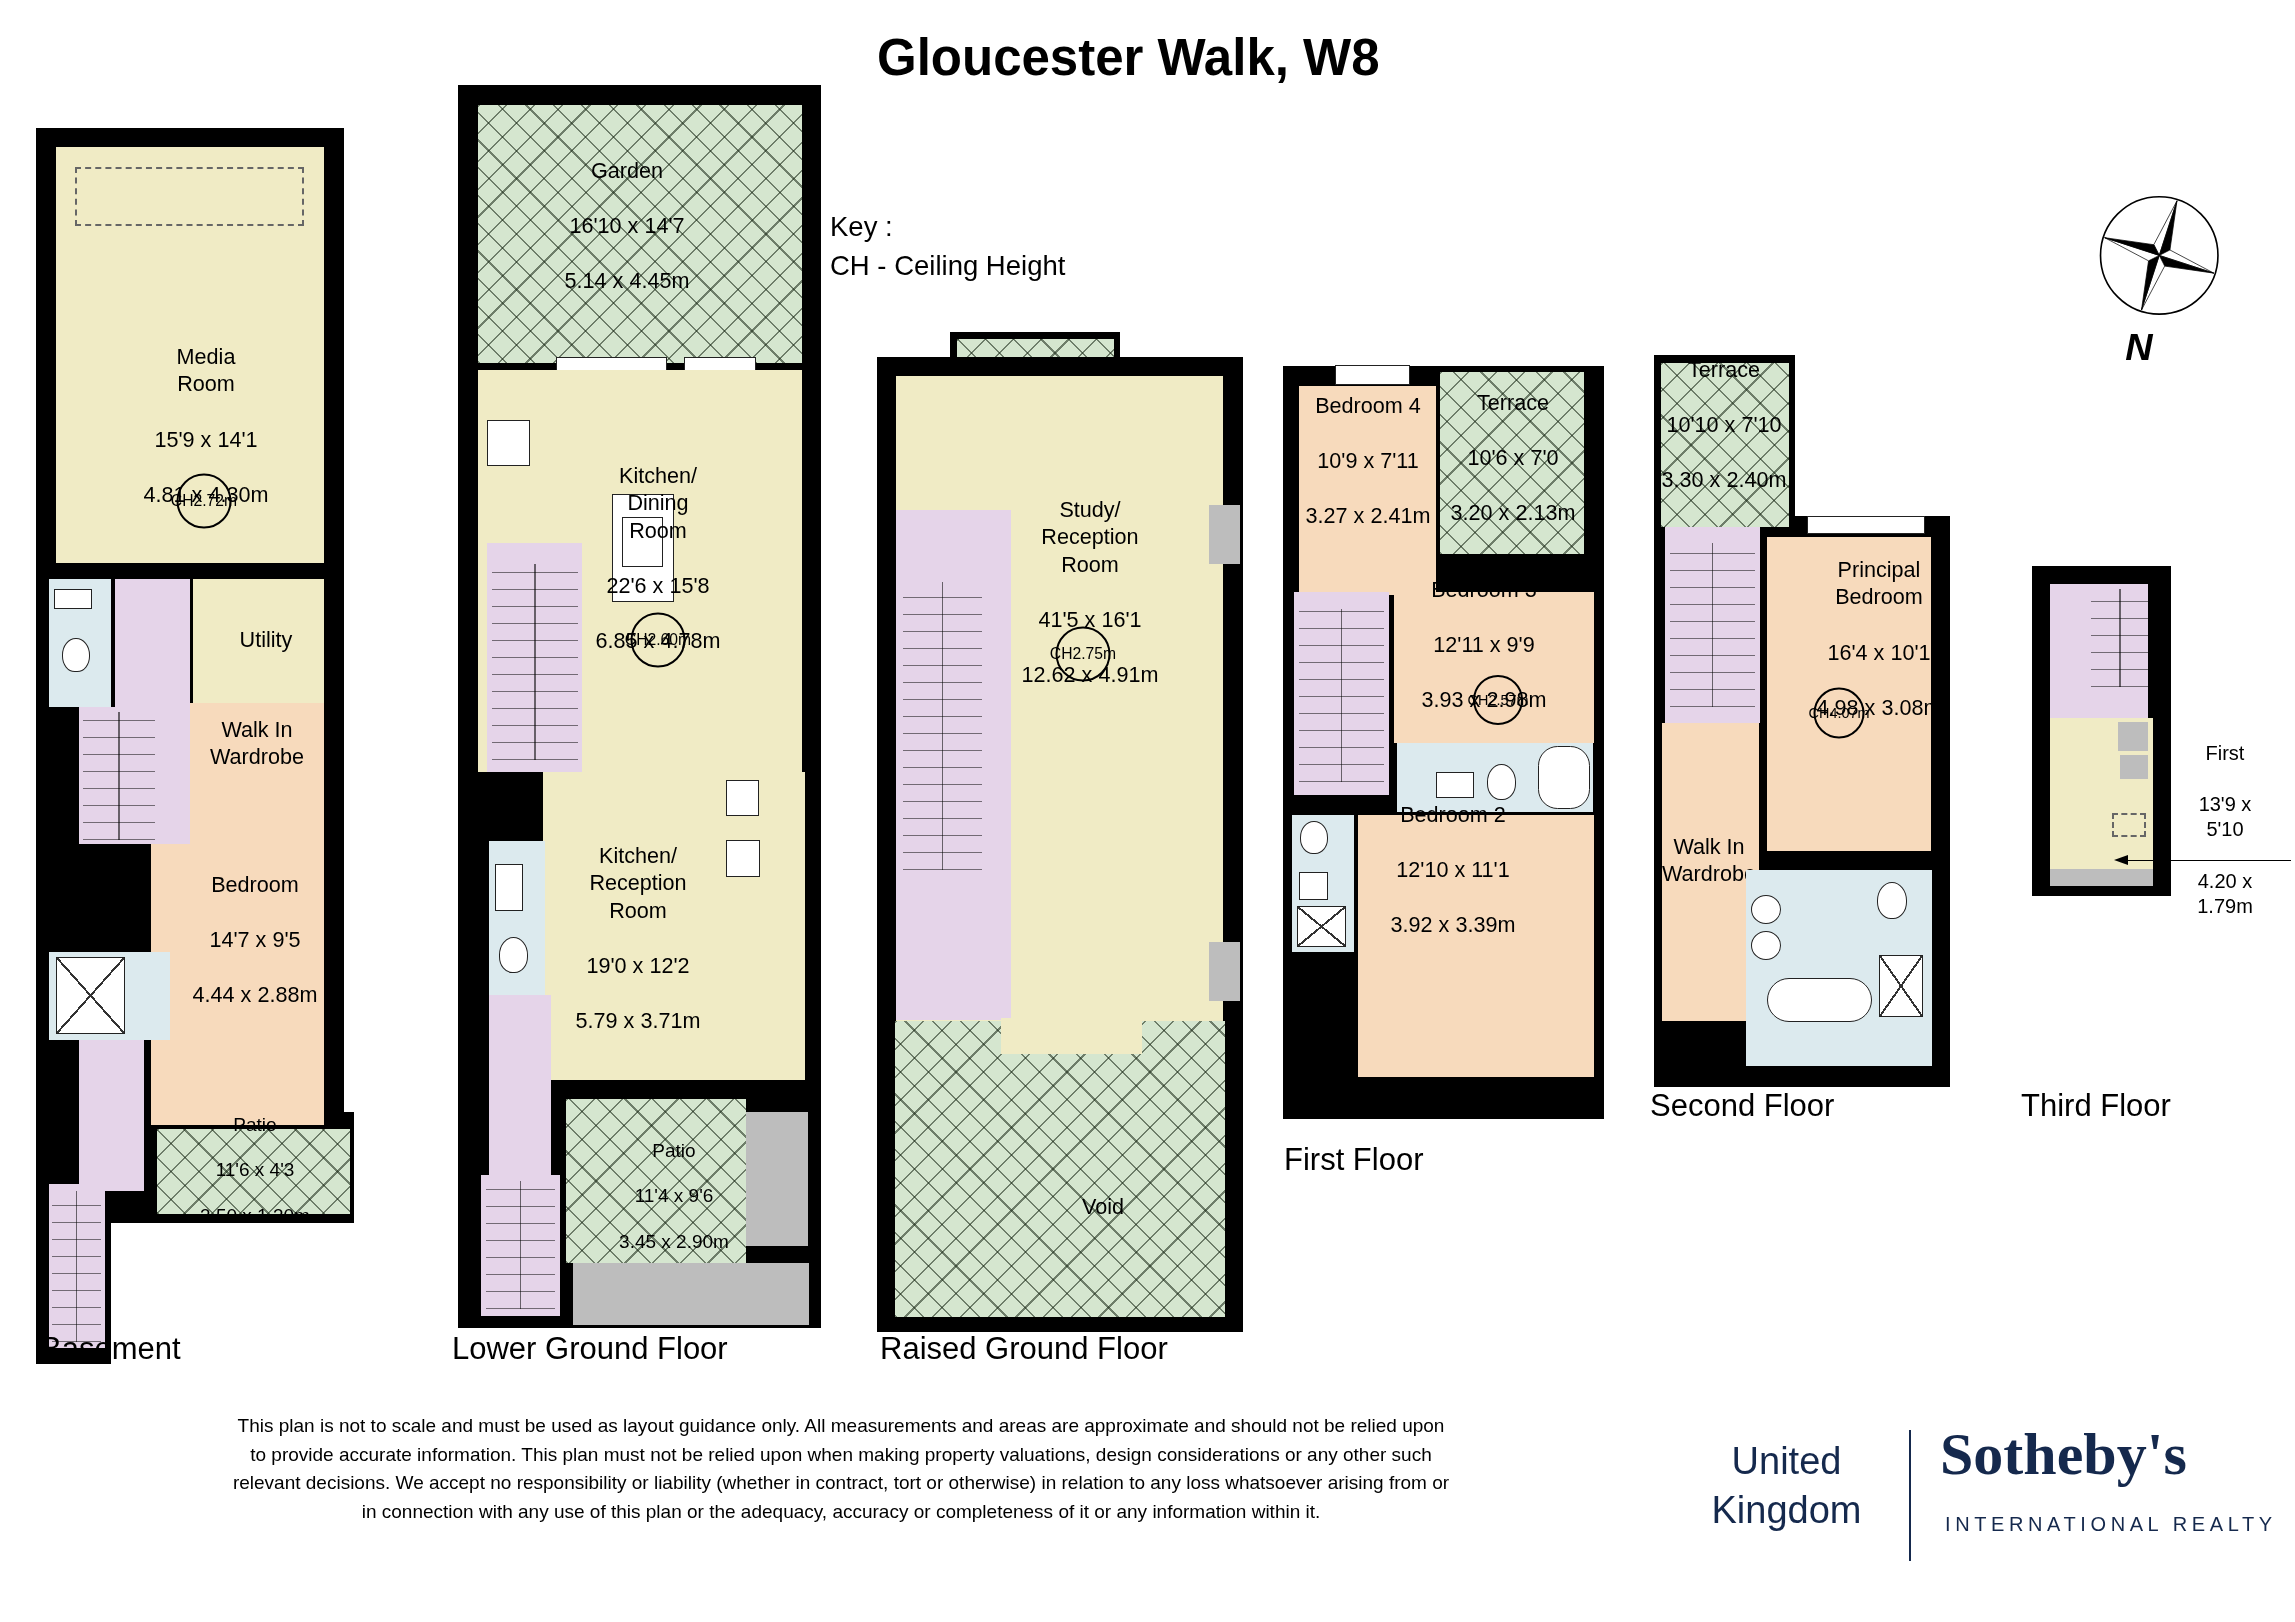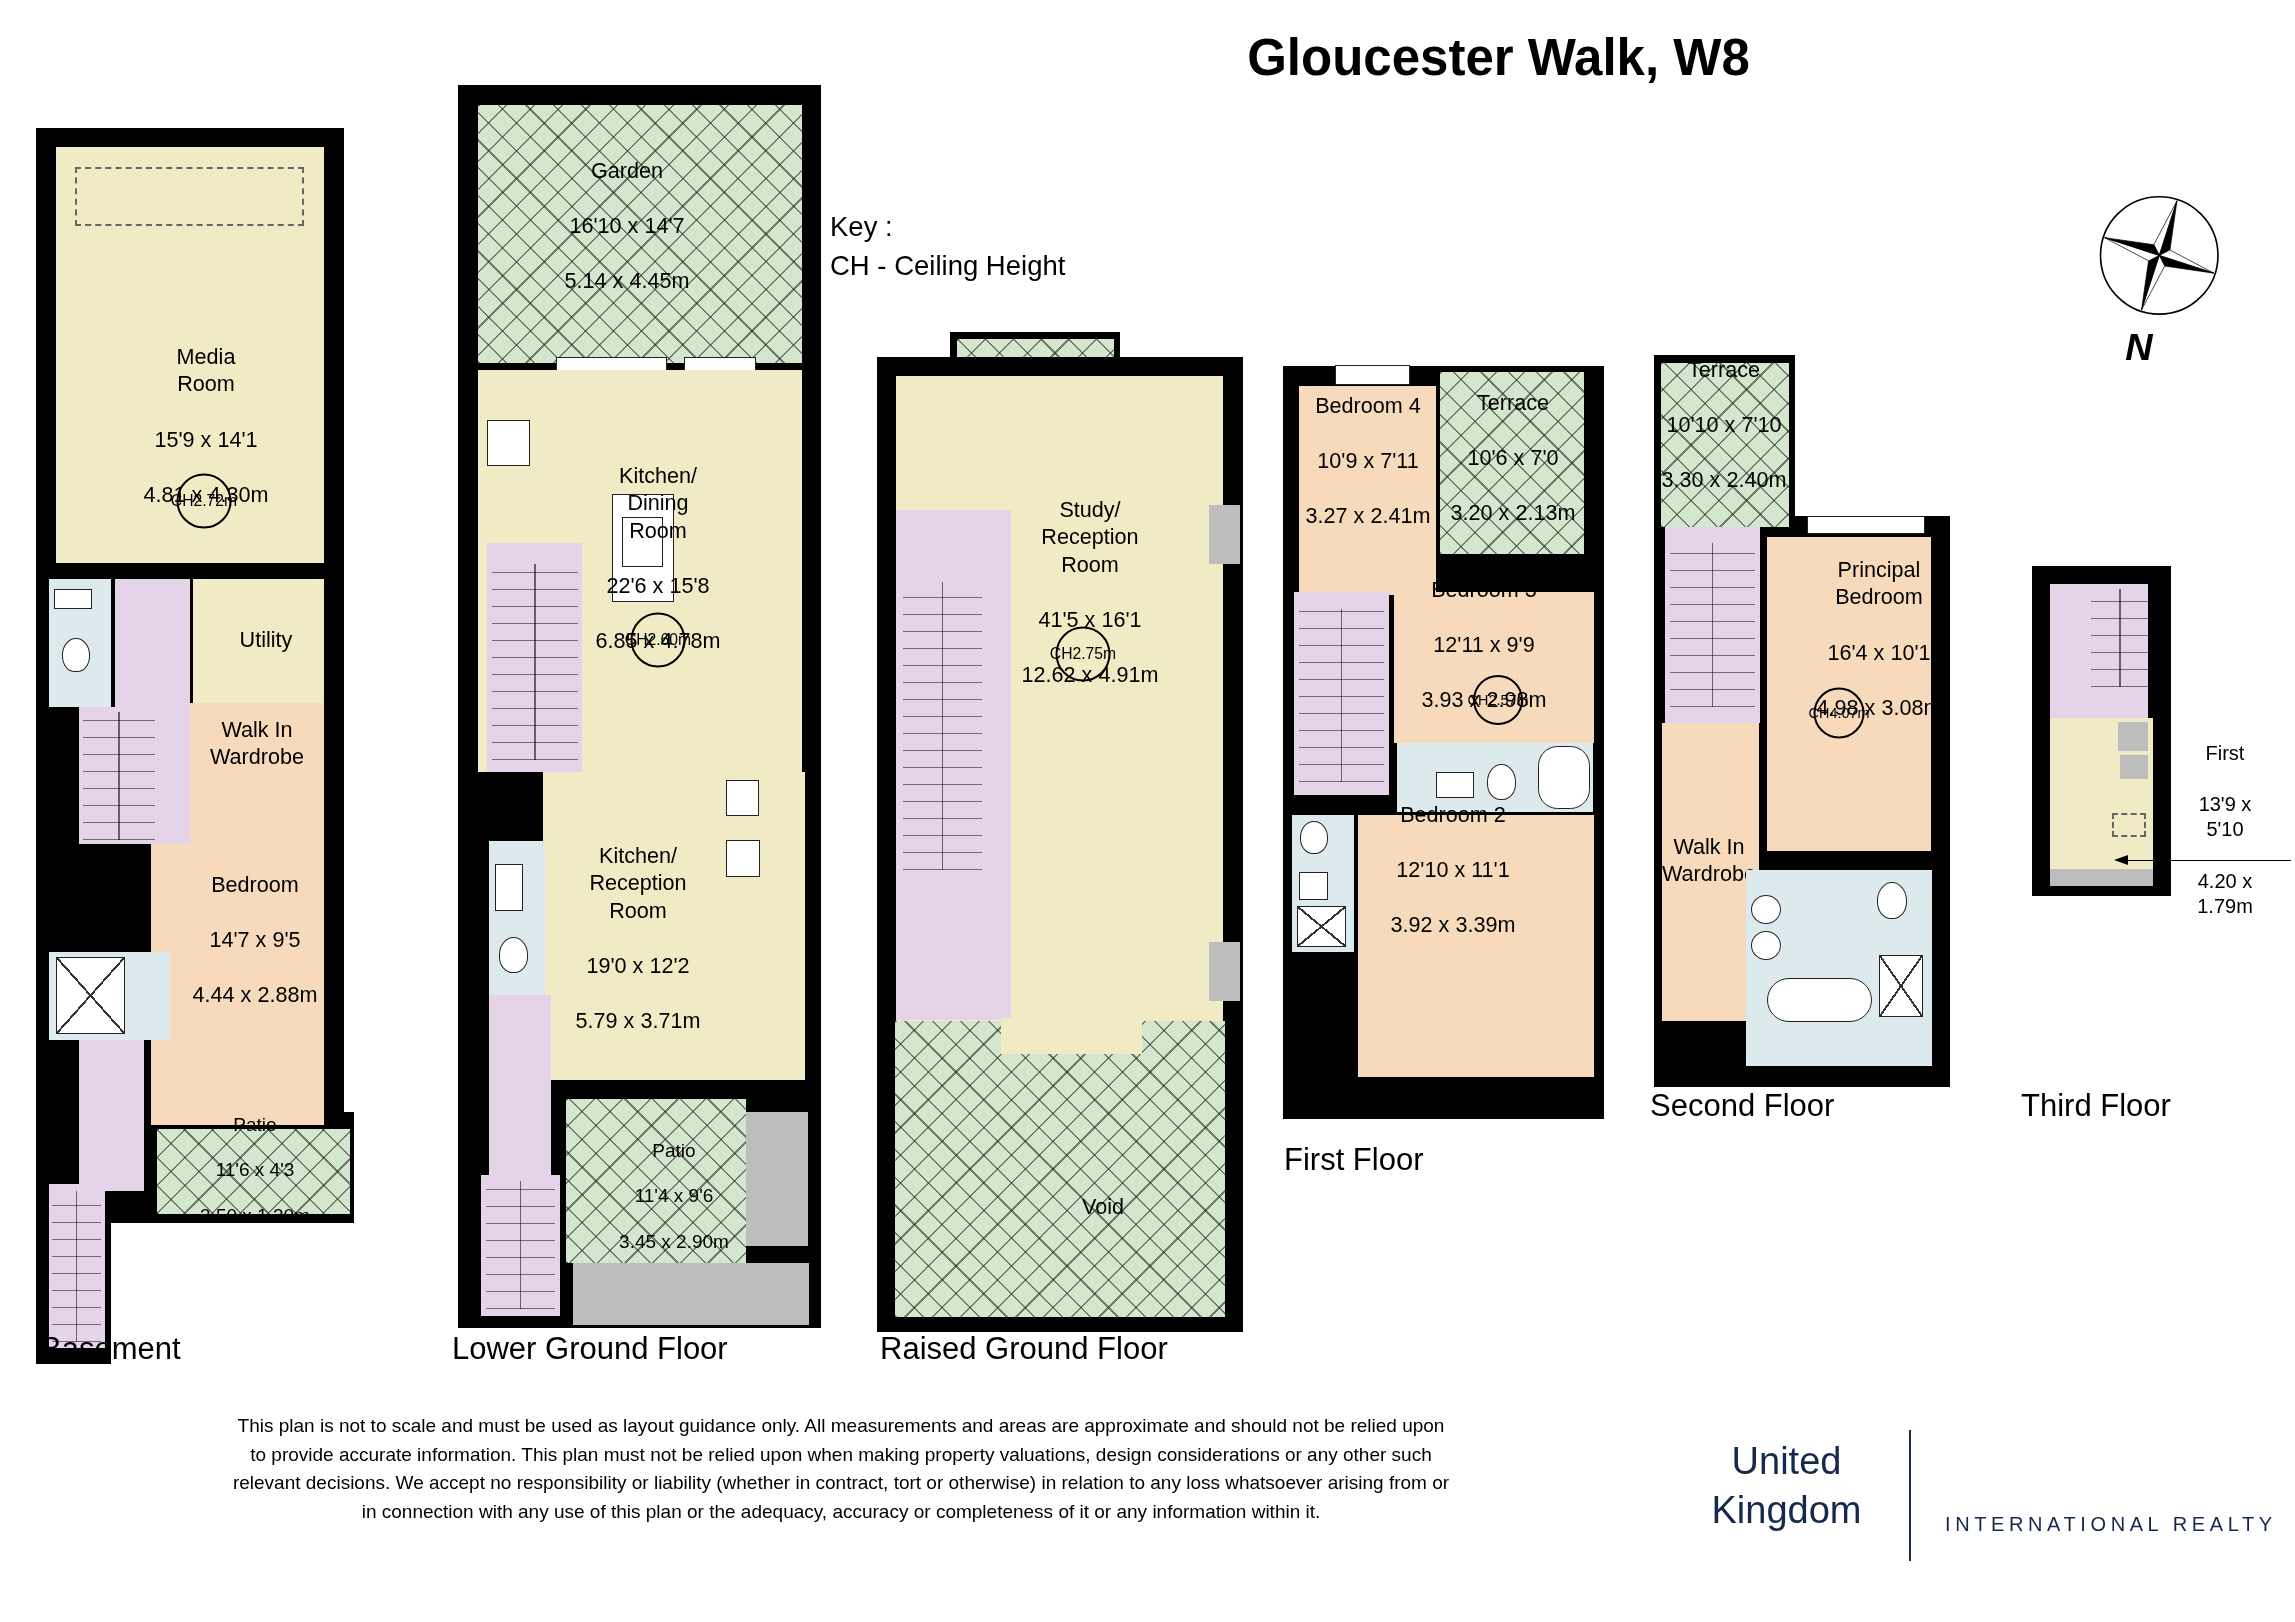--- a/index.html
+++ b/index.html
@@ -29,21 +29,21 @@
     justify-content:center;font-size:15.7px;line-height:1.15;background:transparent;}
   .floor-label{position:absolute;font-size:31px;}
   .fixture{position:absolute;background:#fff;border:1.3px solid #222;box-sizing:border-box;}
   .tub{border-radius:19.6px;}
   .toilet{border-radius:50% 50% 46% 46%;}
   .round{border-radius:50%;}
   .shower{background-image:
       linear-gradient(to top right, transparent calc(50% - 1px), #333 calc(50% - 1px) calc(50% + 1px), transparent calc(50% + 1px)),
       linear-gradient(to bottom right, transparent calc(50% - 1px), #333 calc(50% - 1px) calc(50% + 1px), transparent calc(50% + 1px));}
   .dashedbox{position:absolute;border:2px dashed #666;box-sizing:border-box;}
-  .title{position:absolute;left:877px;top:27.5px;width:1243px;text-align:center;
+  .title{position:absolute;left:877px;top:27.5px;width:1243px;text-align:left;
     font-size:51px;font-weight:bold;}
   .subtitle{position:absolute;left:877px;top:103px;width:1243px;text-align:center;font-size:33px;}
   .keyline{position:absolute;font-size:27.5px;}
   .disclaimer{position:absolute;left:229px;top:1412px;width:1224px;text-align:center;
     font-size:19px;line-height:1.5;}
   .navy{color:#15294D;}
   .uk-text{position:absolute;left:1682px;top:1437px;width:209px;text-align:center;
     font-size:38px;line-height:1.3;white-space:pre-line;}
   .logo-divider{position:absolute;left:1909px;top:1430px;width:2px;height:131px;background:#15294D;}
   .sothebys{position:absolute;left:1940px;top:1420px;font-family:"Liberation Serif",serif;
@@ -305,16 +305,17 @@
     <div>4.20 x 1.79m</div>
   </div>
   <div class="study-arrow-line"></div>
   <div class="study-arrow-head"></div>
   <div class="floor-label" style="left:2021px;top:1088px;">Third Floor</div>
 
   <div class="disclaimer">This plan is not to scale and must be used as layout guidance only. All measurements and areas are approximate and should not be relied upon to provide accurate information. This plan must not be relied upon when making property valuations, design considerations or any other such relevant decisions. We accept no responsibility or liability (whether in contract, tort or otherwise) in relation to any loss whatsoever arising from or in connection with any use of this plan or the adequacy, accuracy or completeness of it or any information within it.</div>
   <div class="uk-text navy">United
 Kingdom</div>
   <div class="logo-divider"></div>
+  <div class="sothebys navy">Sotheby's</div>
   <div class="intl navy">INTERNATIONAL REALTY</div>
 
 </div>
 
 
 </body></html>

